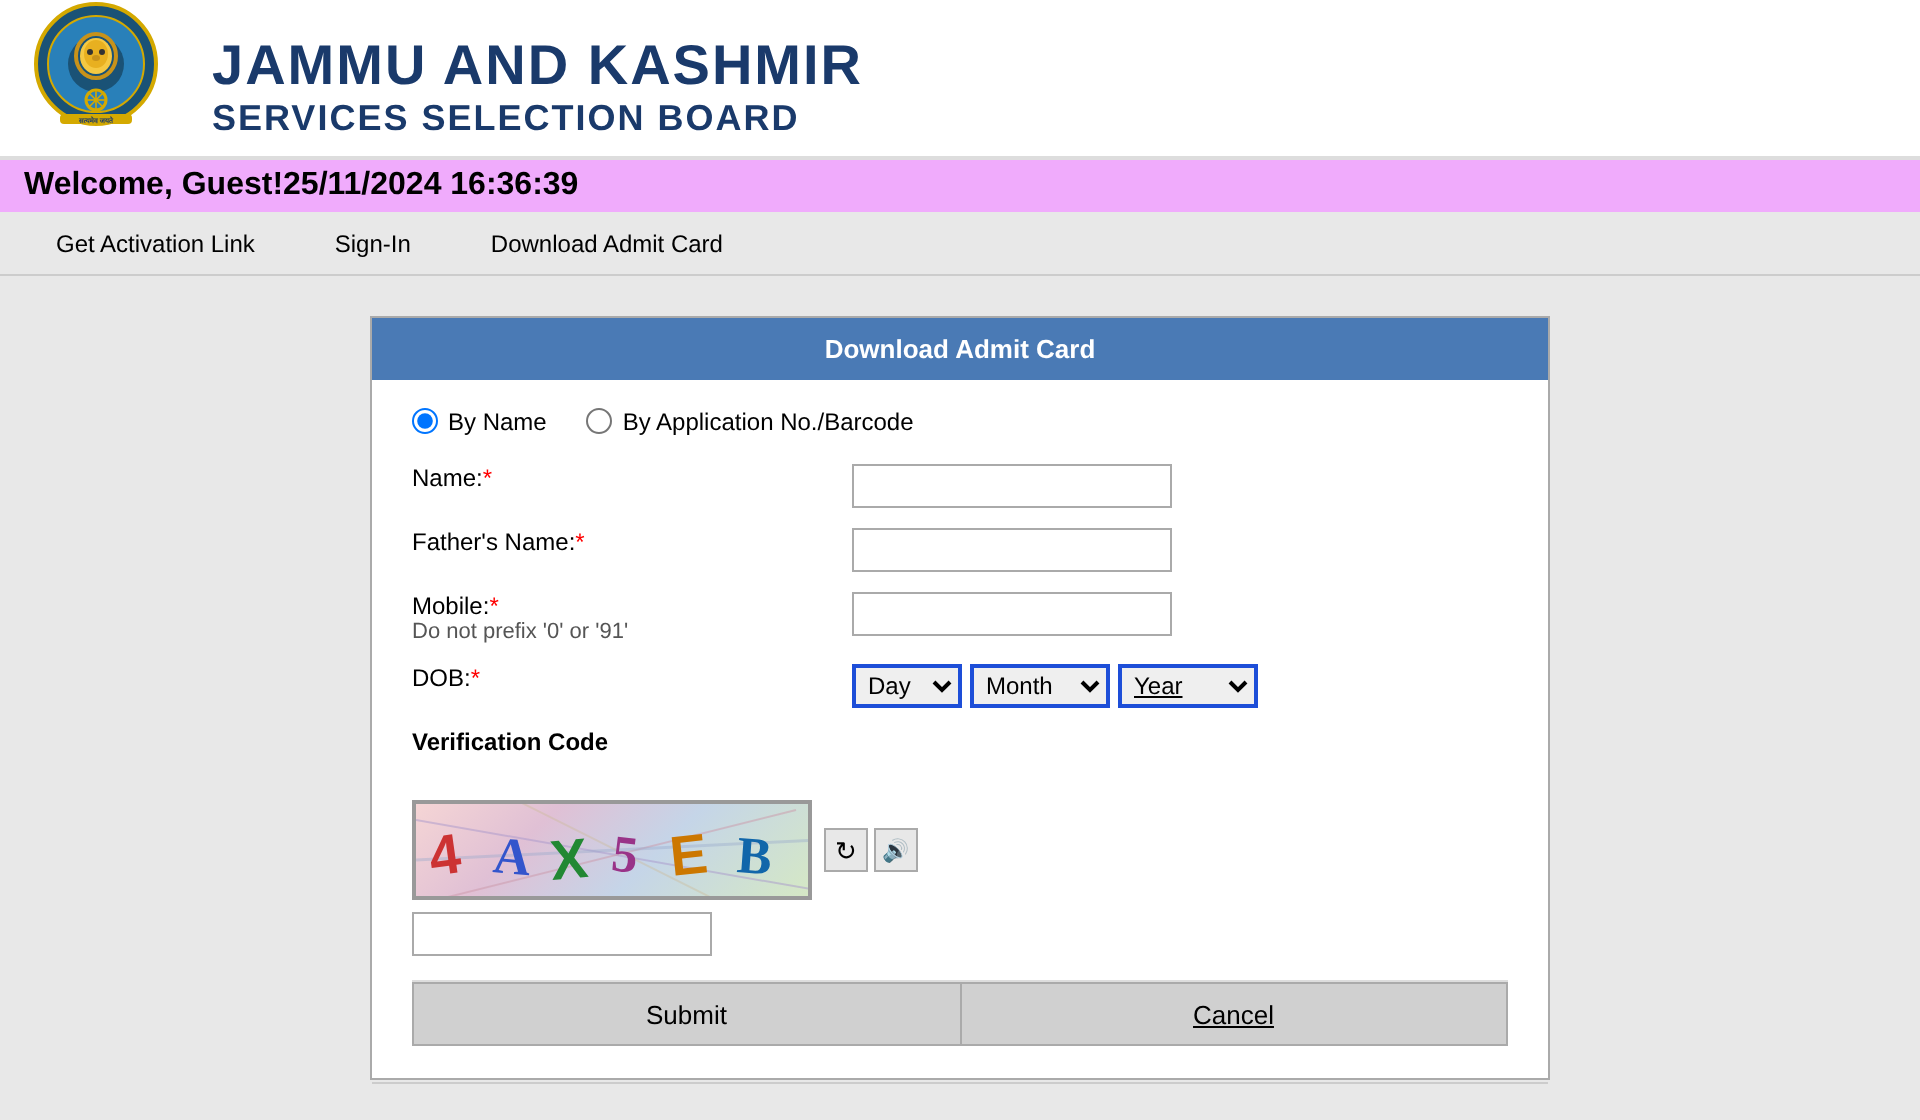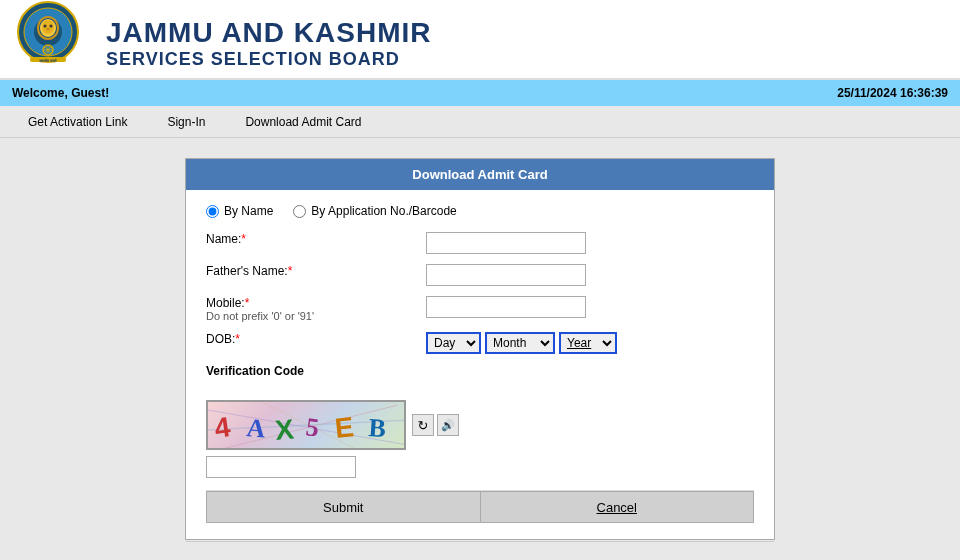--- a/index.html
+++ b/index.html
@@ -40,26 +40,25 @@
     }
     .header-title-line2 {
       font-size: 18px;
       font-weight: bold;
       color: #1a3a6b;
       letter-spacing: 1px;
     }
 
     
     .welcome-bar {
-      background: #7dd3fc;
-      display: flex;
-      justify-content: space-between;
+      background: #f0abfc;
+      display: flex;
       align-items: center;
       padding: 4px 12px;
-      font-size: 12px;
+      font-size: 16px;
       font-weight: bold;
       color: #000;
       height: 26px;
     }
 
     
     .nav-bar {
       background: #e8e8e8;
       display: flex;
       align-items: center;
@@ -108,21 +107,21 @@
 
     
     .radio-row {
       display: flex;
       align-items: center;
       gap: 20px;
       margin-bottom: 14px;
     }
     .radio-option {
       display: flex;
-      align-items: flex-end;
+      align-items: flex-start;
       gap: 5px;
       cursor: pointer;
     }
     .radio-option input[type="radio"] {
       cursor: pointer;
     }
 
     
     .field-row {
       display: flex;
@@ -167,21 +166,21 @@
       padding: 1px 2px;
       cursor: pointer;
     }
     .dob-selects select:first-child {
       width: 55px;
     }
     .dob-selects select:nth-child(2) {
       width: 70px;
     }
     .dob-selects select:nth-child(3) {
-      width: 58px;
+      width: 70px;
       text-decoration: underline;
     }
 
     
     .verification-row {
       margin-bottom: 12px;
     }
     .verification-label {
       font-size: 12px;
       font-weight: bold;

